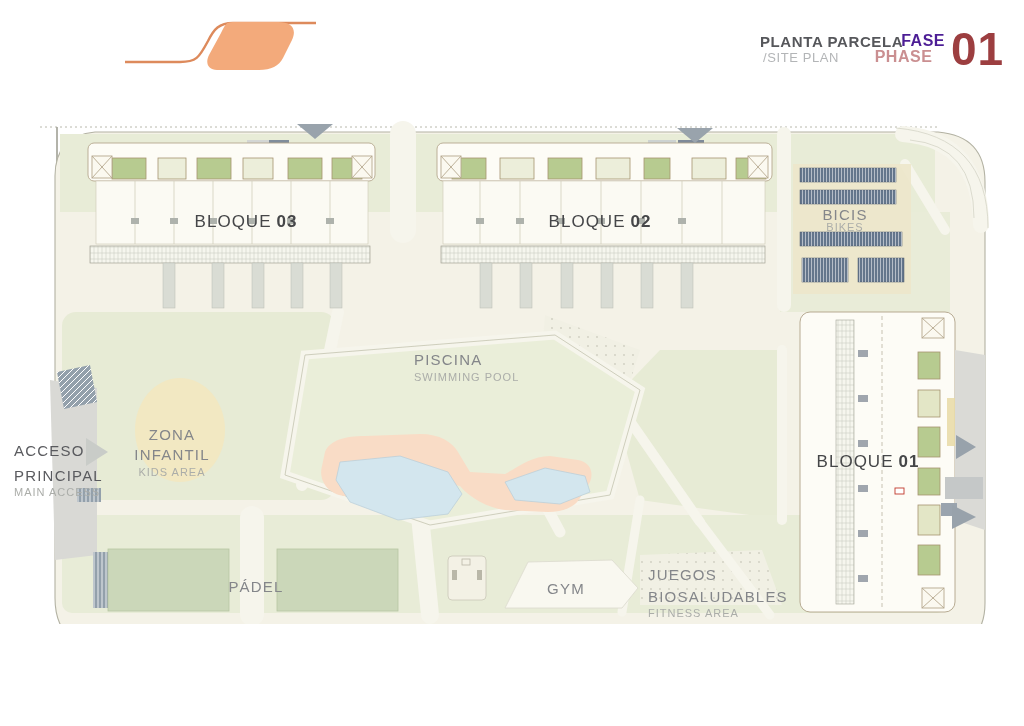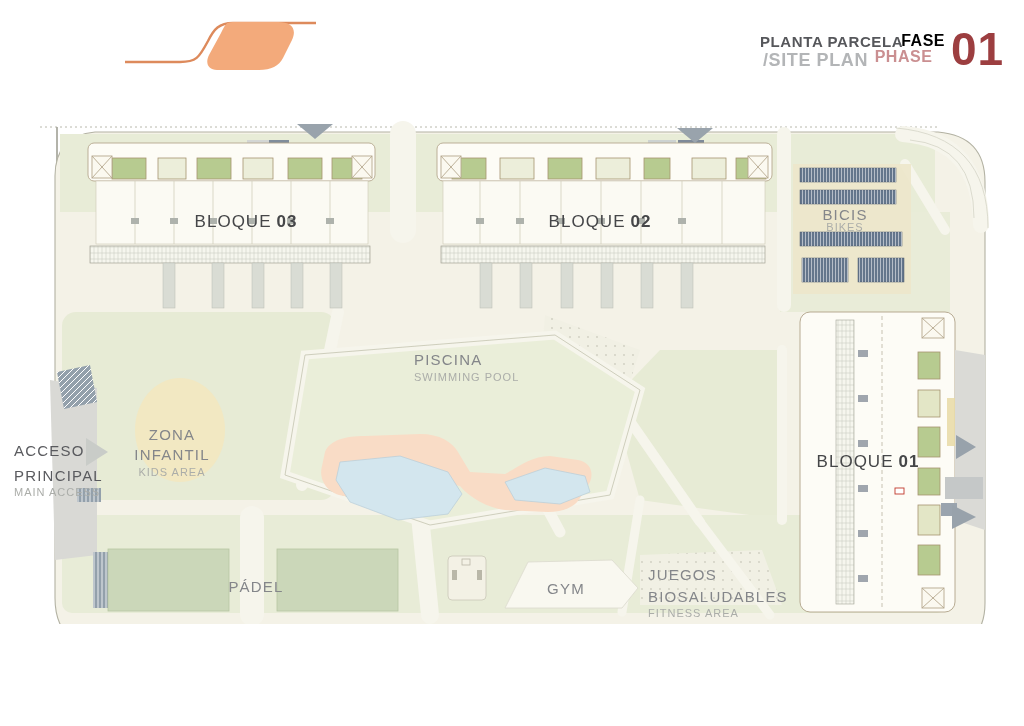--- a/index.html
+++ b/index.html
@@ -1,24 +1,24 @@
 <!DOCTYPE html>
 <html><head>
 <meta charset="utf-8">
 <style>
   html,body{margin:0;padding:0;background:#ffffff;}
   .page{position:relative;width:1024px;height:624px;background:#ffffff;overflow:hidden;
         font-family:"Liberation Sans",sans-serif;}
   
   .hdr-title-es{position:absolute;left:760px;top:33px;font-size:15px;font-weight:bold;
       color:#56575b;letter-spacing:0.6px;}
-  .hdr-title-en{position:absolute;left:763px;top:50px;font-size:18px;font-weight:bold;
+  .hdr-title-en{position:absolute;left:763px;top:50px;font-size:13px;font-weight:normal;
       color:#b3b5b7;letter-spacing:0.6px;}
   .hdr-fase{position:absolute;left:870px;top:33px;width:75px;text-align:right;
-      font-size:16px;font-weight:bold;color:#000000;letter-spacing:0.5px;line-height:16px;}
+      font-size:16px;font-weight:bold;color:#4c1d95;letter-spacing:0.5px;line-height:16px;}
   .hdr-phase{position:absolute;left:862px;top:49px;width:83px;text-align:center;
       font-size:16px;font-weight:bold;color:#ca8f91;letter-spacing:0.5px;line-height:16px;}
   .hdr-num{position:absolute;left:951px;top:22px;font-size:46px;font-weight:bold;
       color:#9c3e40;letter-spacing:1px;}
   
   .ft-line{position:absolute;left:35px;width:955px;top:694px;height:3px;background:#dd8a5c;}
   .ft-text{position:absolute;left:0;top:699px;width:1024px;text-align:center;
       font-size:7px;color:#bdbdba;letter-spacing:0.35px;white-space:nowrap;}
   
   svg{position:absolute;left:0;top:100px;}

